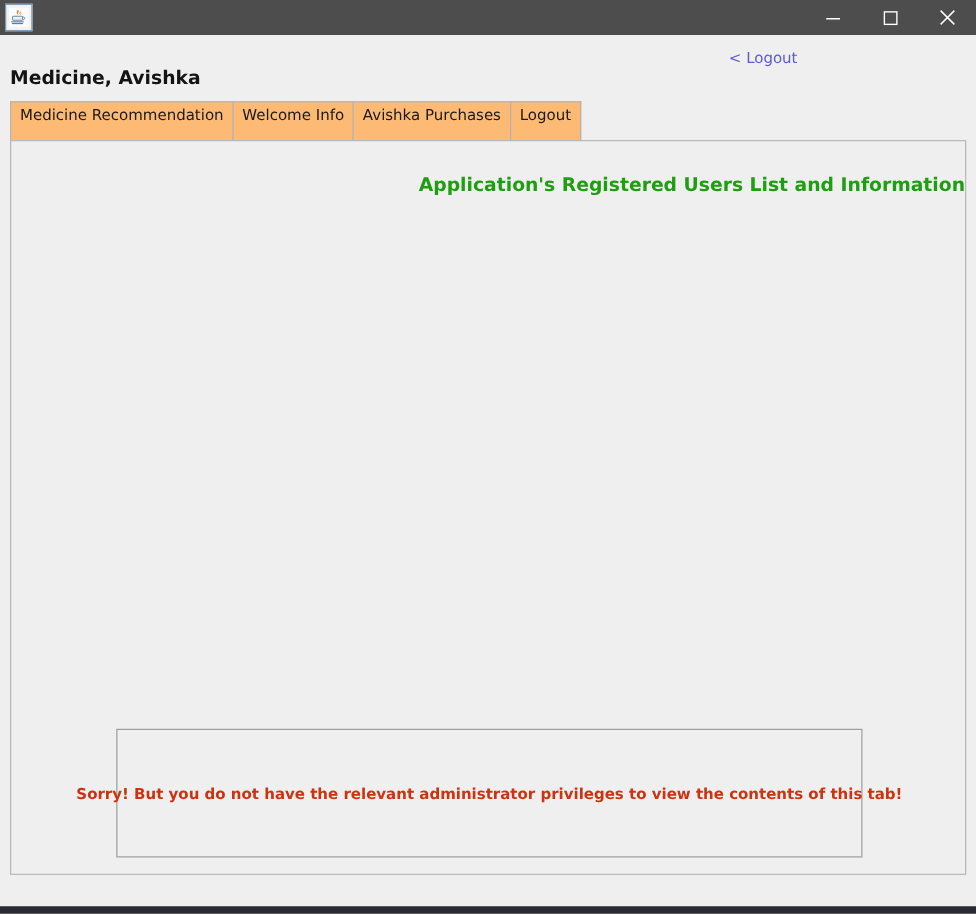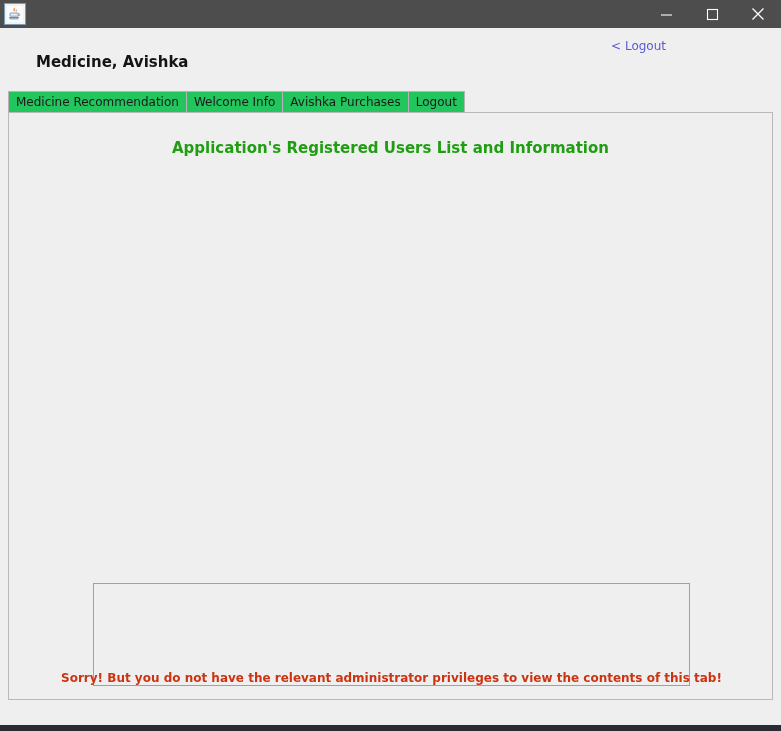--- a/index.html
+++ b/index.html
@@ -57,21 +57,20 @@
     color: #ffffff;
   }
   .win-btn svg { display: block; }
 
   
   .header {
     position: absolute;
     left: 0; top: 28px;
     width: 648px;
     height: 60px;
-    margin-left: 28px;
   }
   .logout-link {
     position: absolute;
     right: 10px;
     top: 11px;
     font-size: 12px;
     color: #5b5bd6;
     font-family: "DejaVu Sans", "Liberation Sans", sans-serif;
     white-space: nowrap;
     cursor: pointer;
@@ -90,26 +89,26 @@
   .tabstrip {
     position: absolute;
     left: 8px;
     top: 88px;
     width: 765px;
     height: 25px;
     display: flex;
     align-items: flex-end;
   }
   .tab {
-    height: 22px;
+    height: 32px;
     line-height: 21px;
     padding: 0 7px;
     font-size: 12px;
     color: #1a1a1a;
-    background: #22c55e;
+    background: #fdba74;
     border: 1px solid #b4b4b4;
     border-bottom: none;
     box-sizing: border-box;
     white-space: nowrap;
     margin-right: -1px;
     cursor: default;
     position: relative;
     z-index: 1;
   }
   .tab.selected {
@@ -132,37 +131,37 @@
     background: #efefef;
     border: 1px solid #b9b9b9;
     box-sizing: border-box;
     z-index: 2;
   }
   .panel-title {
     position: absolute;
     left: 0;
     top: 26px;
     width: 100%;
-    text-align: center;
+    text-align: right;
     font-size: 15px;
     font-weight: bold;
     color: #1f9e12;
     white-space: nowrap;
   }
   .notice-box {
     position: absolute;
     left: 84px;
     top: 470px;
     width: 597px;
     height: 103px;
     border: 1px solid #a0a0a0;
     background: #efefef;
     box-sizing: border-box;
     display: flex;
-    align-items: flex-end;
+    align-items: center;
     justify-content: center;
   }
   .notice-text {
     font-size: 12px;
     font-weight: bold;
     color: #cc3311;
     white-space: nowrap;
     text-align: center;
   }
 

